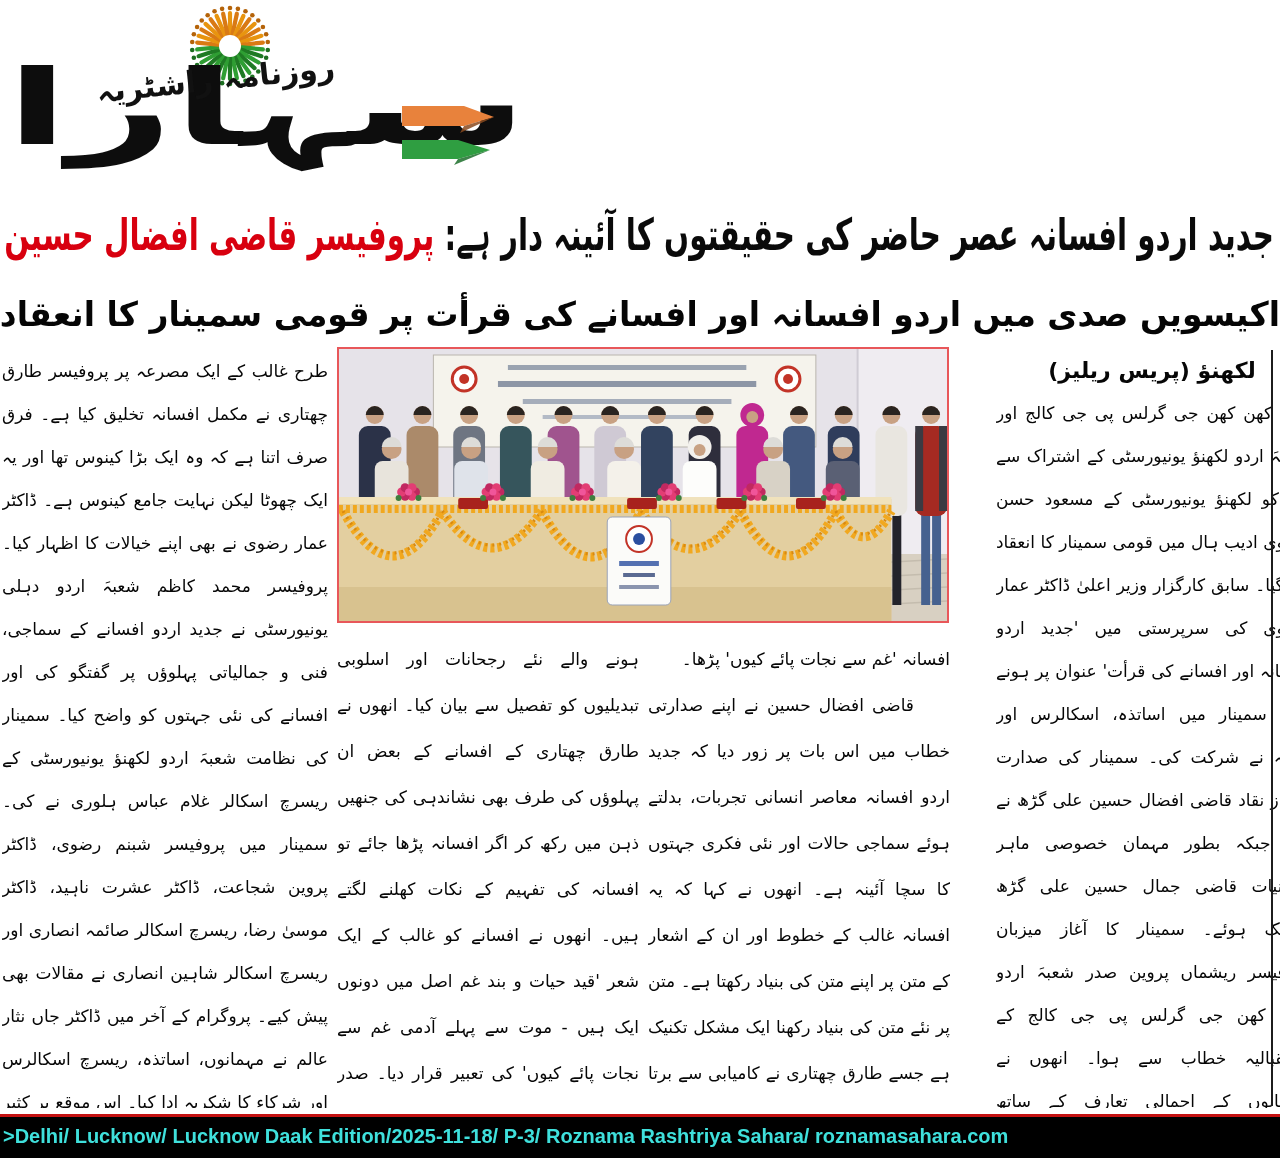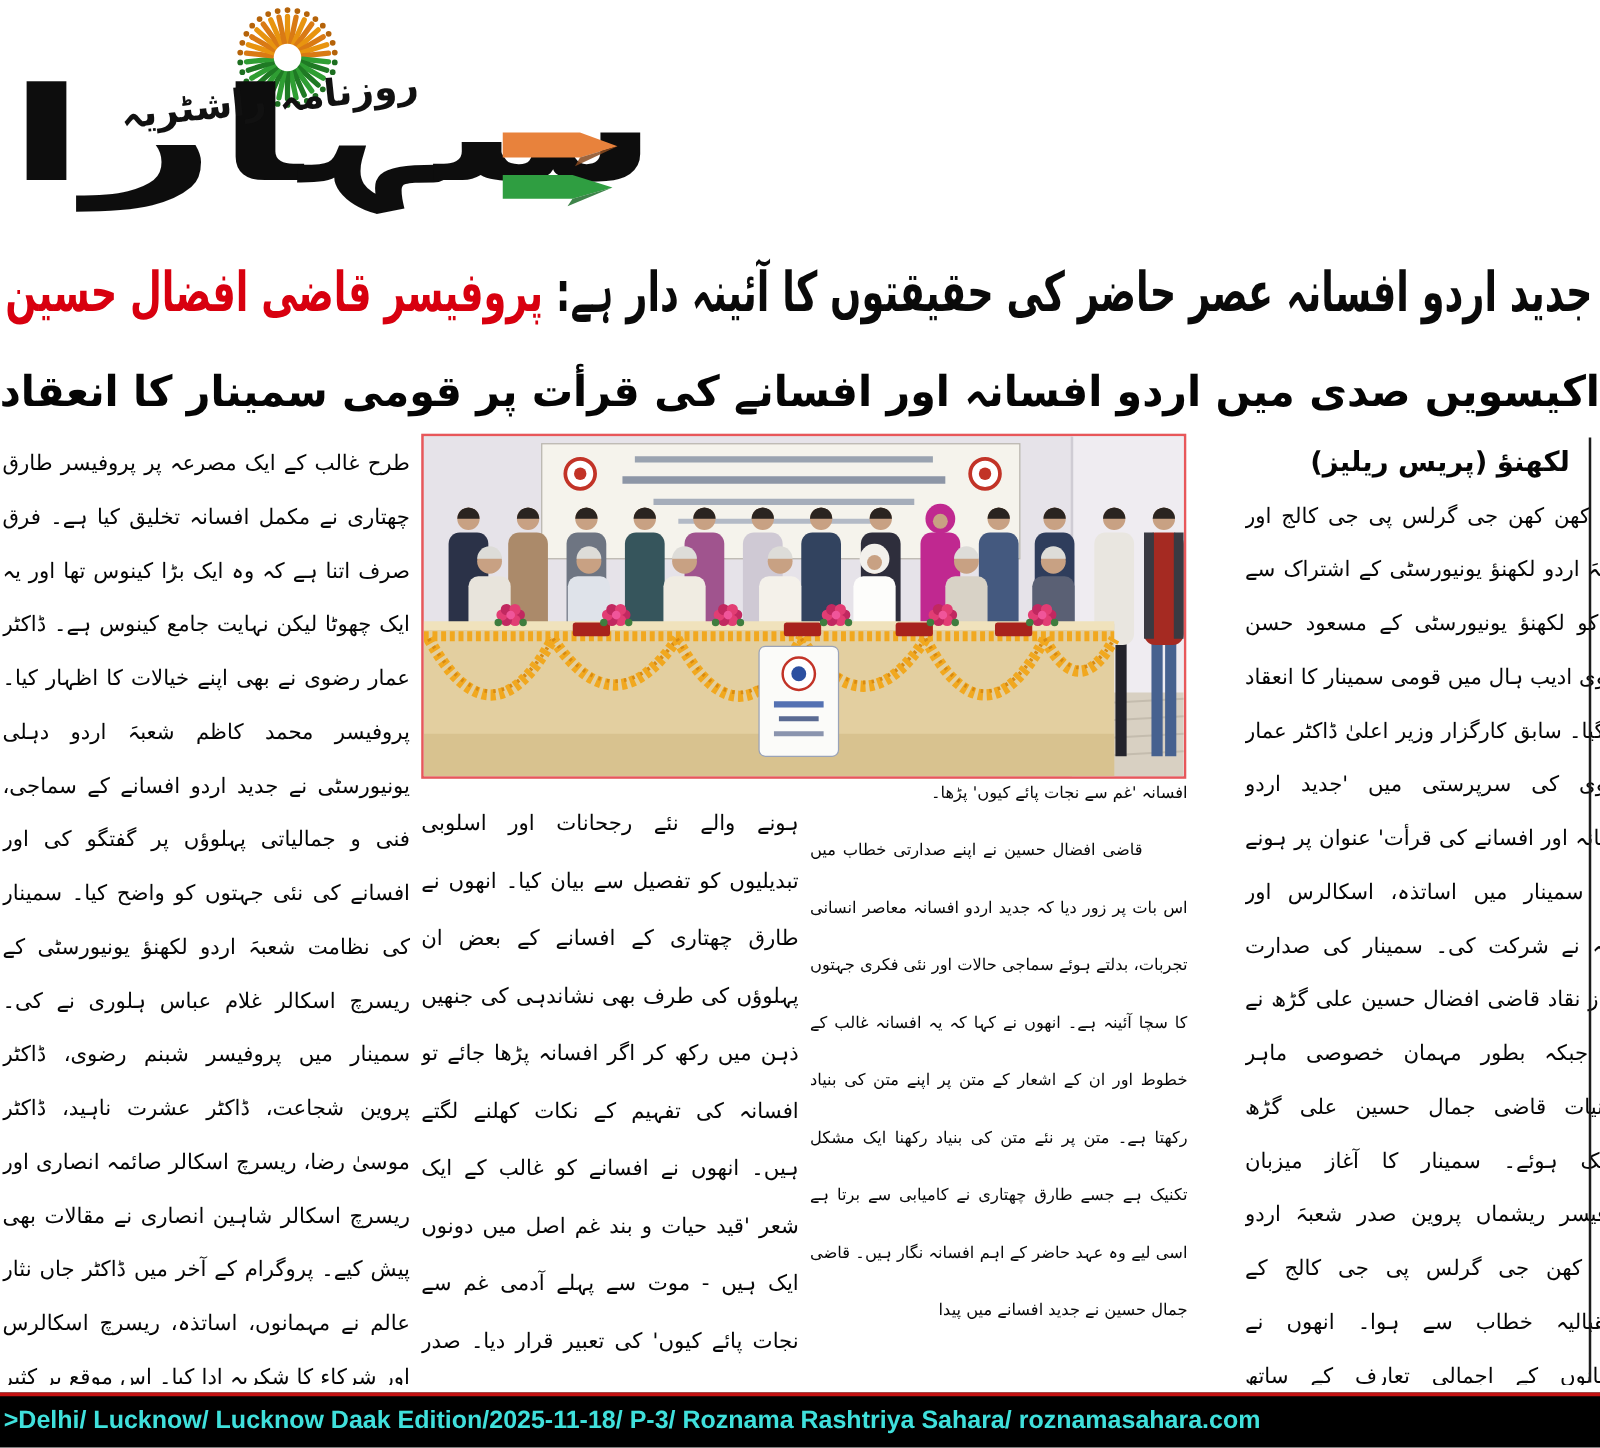--- a/index.html
+++ b/index.html
@@ -16,21 +16,21 @@
   #headline .attr{font-weight:bold;}
   #subheadline{left:0;top:283px;width:1280px;height:62px;line-height:62px;direction:rtl;text-align:center;white-space:nowrap;font-weight:bold;font-size:34px;color:#050505;}
   
   #photo-frame{left:337px;top:347px;width:612px;height:276px;border:2px solid #e8575a;box-sizing:border-box;background:#e6e3e9;}
   #photo-svg{width:100%;height:100%;display:block;}
   
   .col{position:absolute;direction:rtl;text-align:justify;color:#060606;overflow:hidden;}
   .col p{margin:0;}
   #col-a{left:956px;top:350px;width:312px;height:758px;font-size:17px;line-height:43px;margin-left:40px;}
   #col-d{left:2px;top:350px;width:326px;height:758px;font-size:17px;line-height:43px;}
-  #col-b{left:648px;top:612px;width:302px;height:470px;font-size:13px;line-height:46px;}
+  #col-b{left:648px;top:636px;width:302px;height:470px;font-size:17px;line-height:46px;}
   #col-c{left:337px;top:636px;width:302px;height:470px;font-size:17px;line-height:46px;}
   .indent{text-indent:36px;}
   #dateline{font-size:22px;font-weight:bold;text-align:center;line-height:42px;}
   #vrule{left:1271px;top:350px;width:2px;height:756px;background:#1c1c1c;}
   
   #footer{left:0;top:1114px;width:1280px;height:44px;background:#000;border-top:3px solid #c41111;box-sizing:content-box;}
   #footer-text{margin:0;padding-left:3px;font-family:"Liberation Sans",sans-serif;font-weight:bold;font-size:20px;line-height:38px;color:#3fe0dc;white-space:nowrap;}
 </style>
 </head>
 <body>

